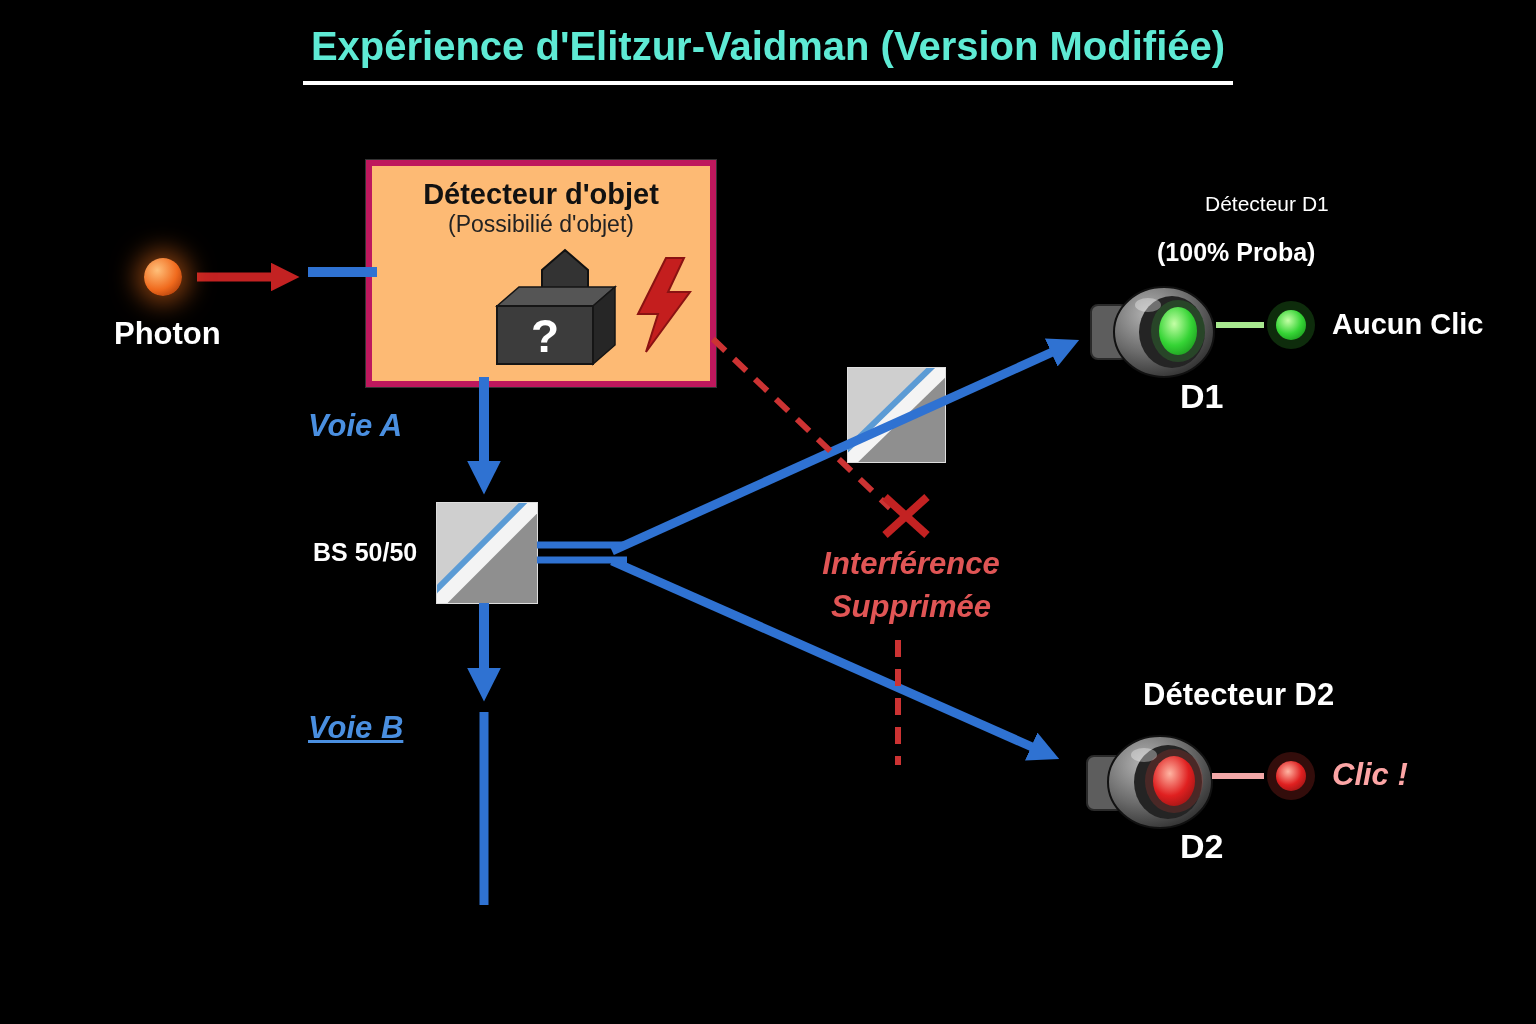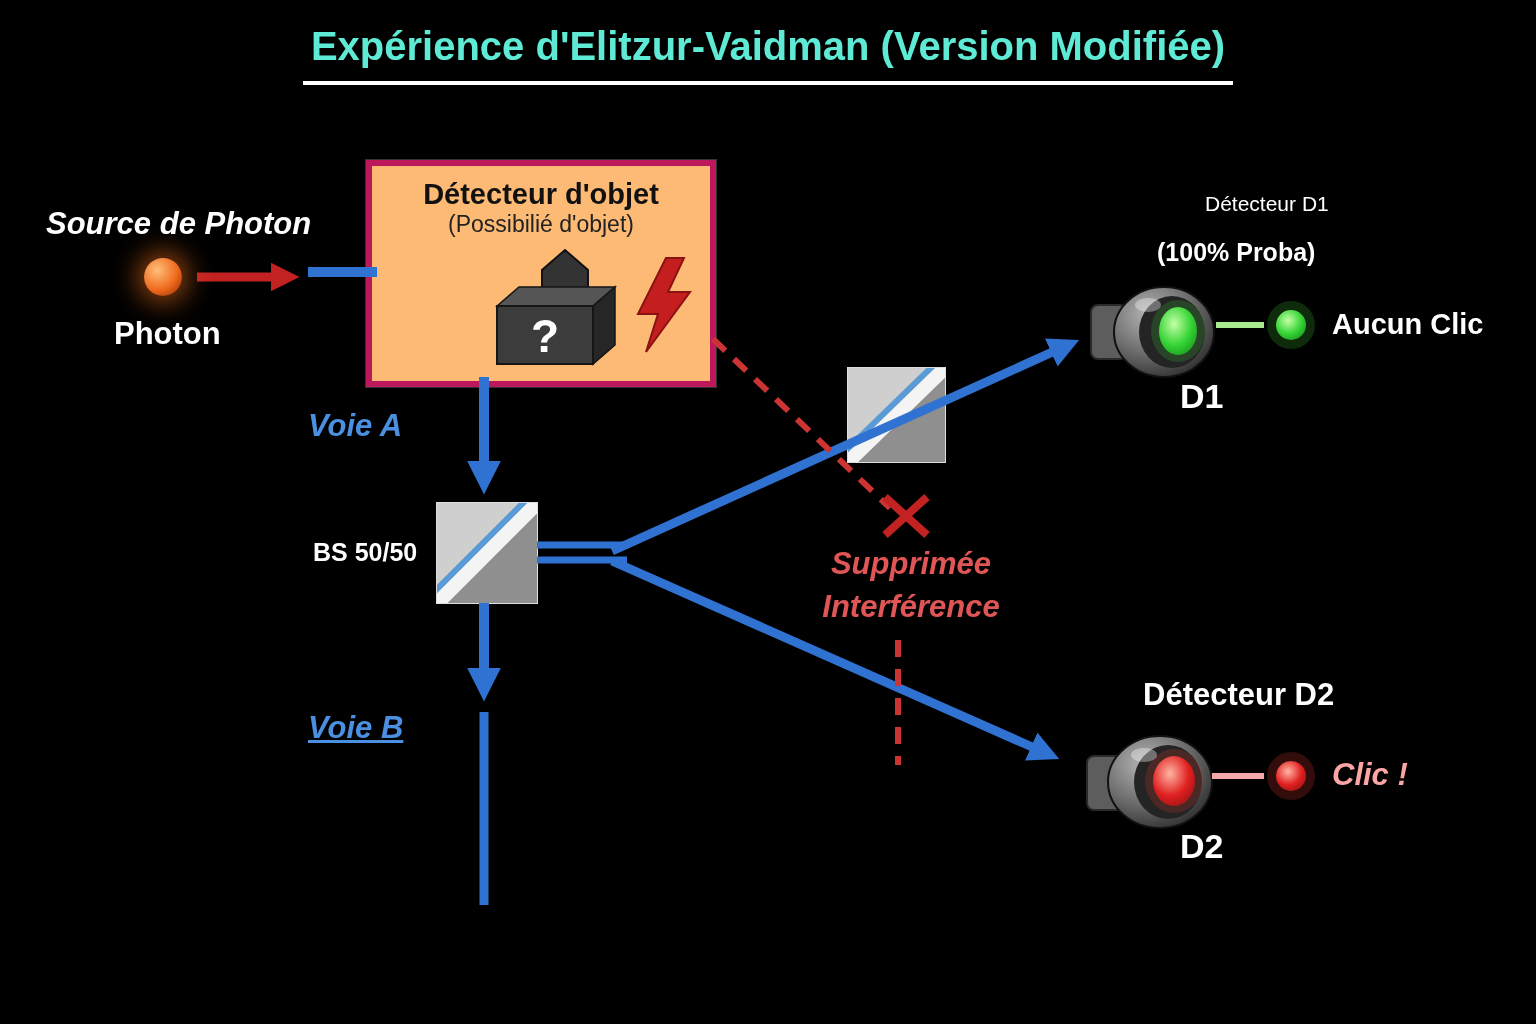--- a/index.html
+++ b/index.html
@@ -159,30 +159,29 @@
       <ellipse cx="1168" cy="782" rx="34" ry="37" fill="#242424"></ellipse>
       <ellipse cx="1174" cy="781" rx="29" ry="32" fill="rgba(230,60,50,0.2)"></ellipse>
       <ellipse cx="1174" cy="781" rx="21" ry="25" fill="url(#lensR)"></ellipse>
       <ellipse cx="1144" cy="755" rx="13" ry="7" fill="rgba(255,255,255,0.35)"></ellipse>
       <line x1="1212" y1="776" x2="1264" y2="776" stroke="#f2a8a8" stroke-width="6"></line>
       <circle cx="1291" cy="776" r="24" fill="rgba(230,60,50,0.22)"></circle>
       <circle cx="1291" cy="776" r="15" fill="url(#lensR)"></circle>
     </g>
   </svg>
 
-  <div class="txt lbl-source">Source de Photon</div>
   <div class="txt lbl-photon">Photon</div>
 
   <div class="txt lbl-voie lbl-voie-a">Voie A</div>
   <div class="txt lbl-bs">BS 50/50</div>
   <div class="txt lbl-voie lbl-voie-b">Voie B</div>
 
   <div class="txt lbl-interf">
+    <div>Interférence</div>
     <div>Supprimée</div>
-    <div>Interférence</div>
   </div>
 
   <div class="txt lbl-d1-title">Détecteur D1</div>
   <div class="txt lbl-d1-sub">(100% Proba)</div>
   <div class="txt lbl-aucun">Aucun Clic</div>
   <div class="txt lbl-d1">D1</div>
 
   <div class="txt lbl-d2-title">Détecteur D2</div>
   <div class="txt lbl-clic">Clic !</div>
   <div class="txt lbl-d2">D2</div>

